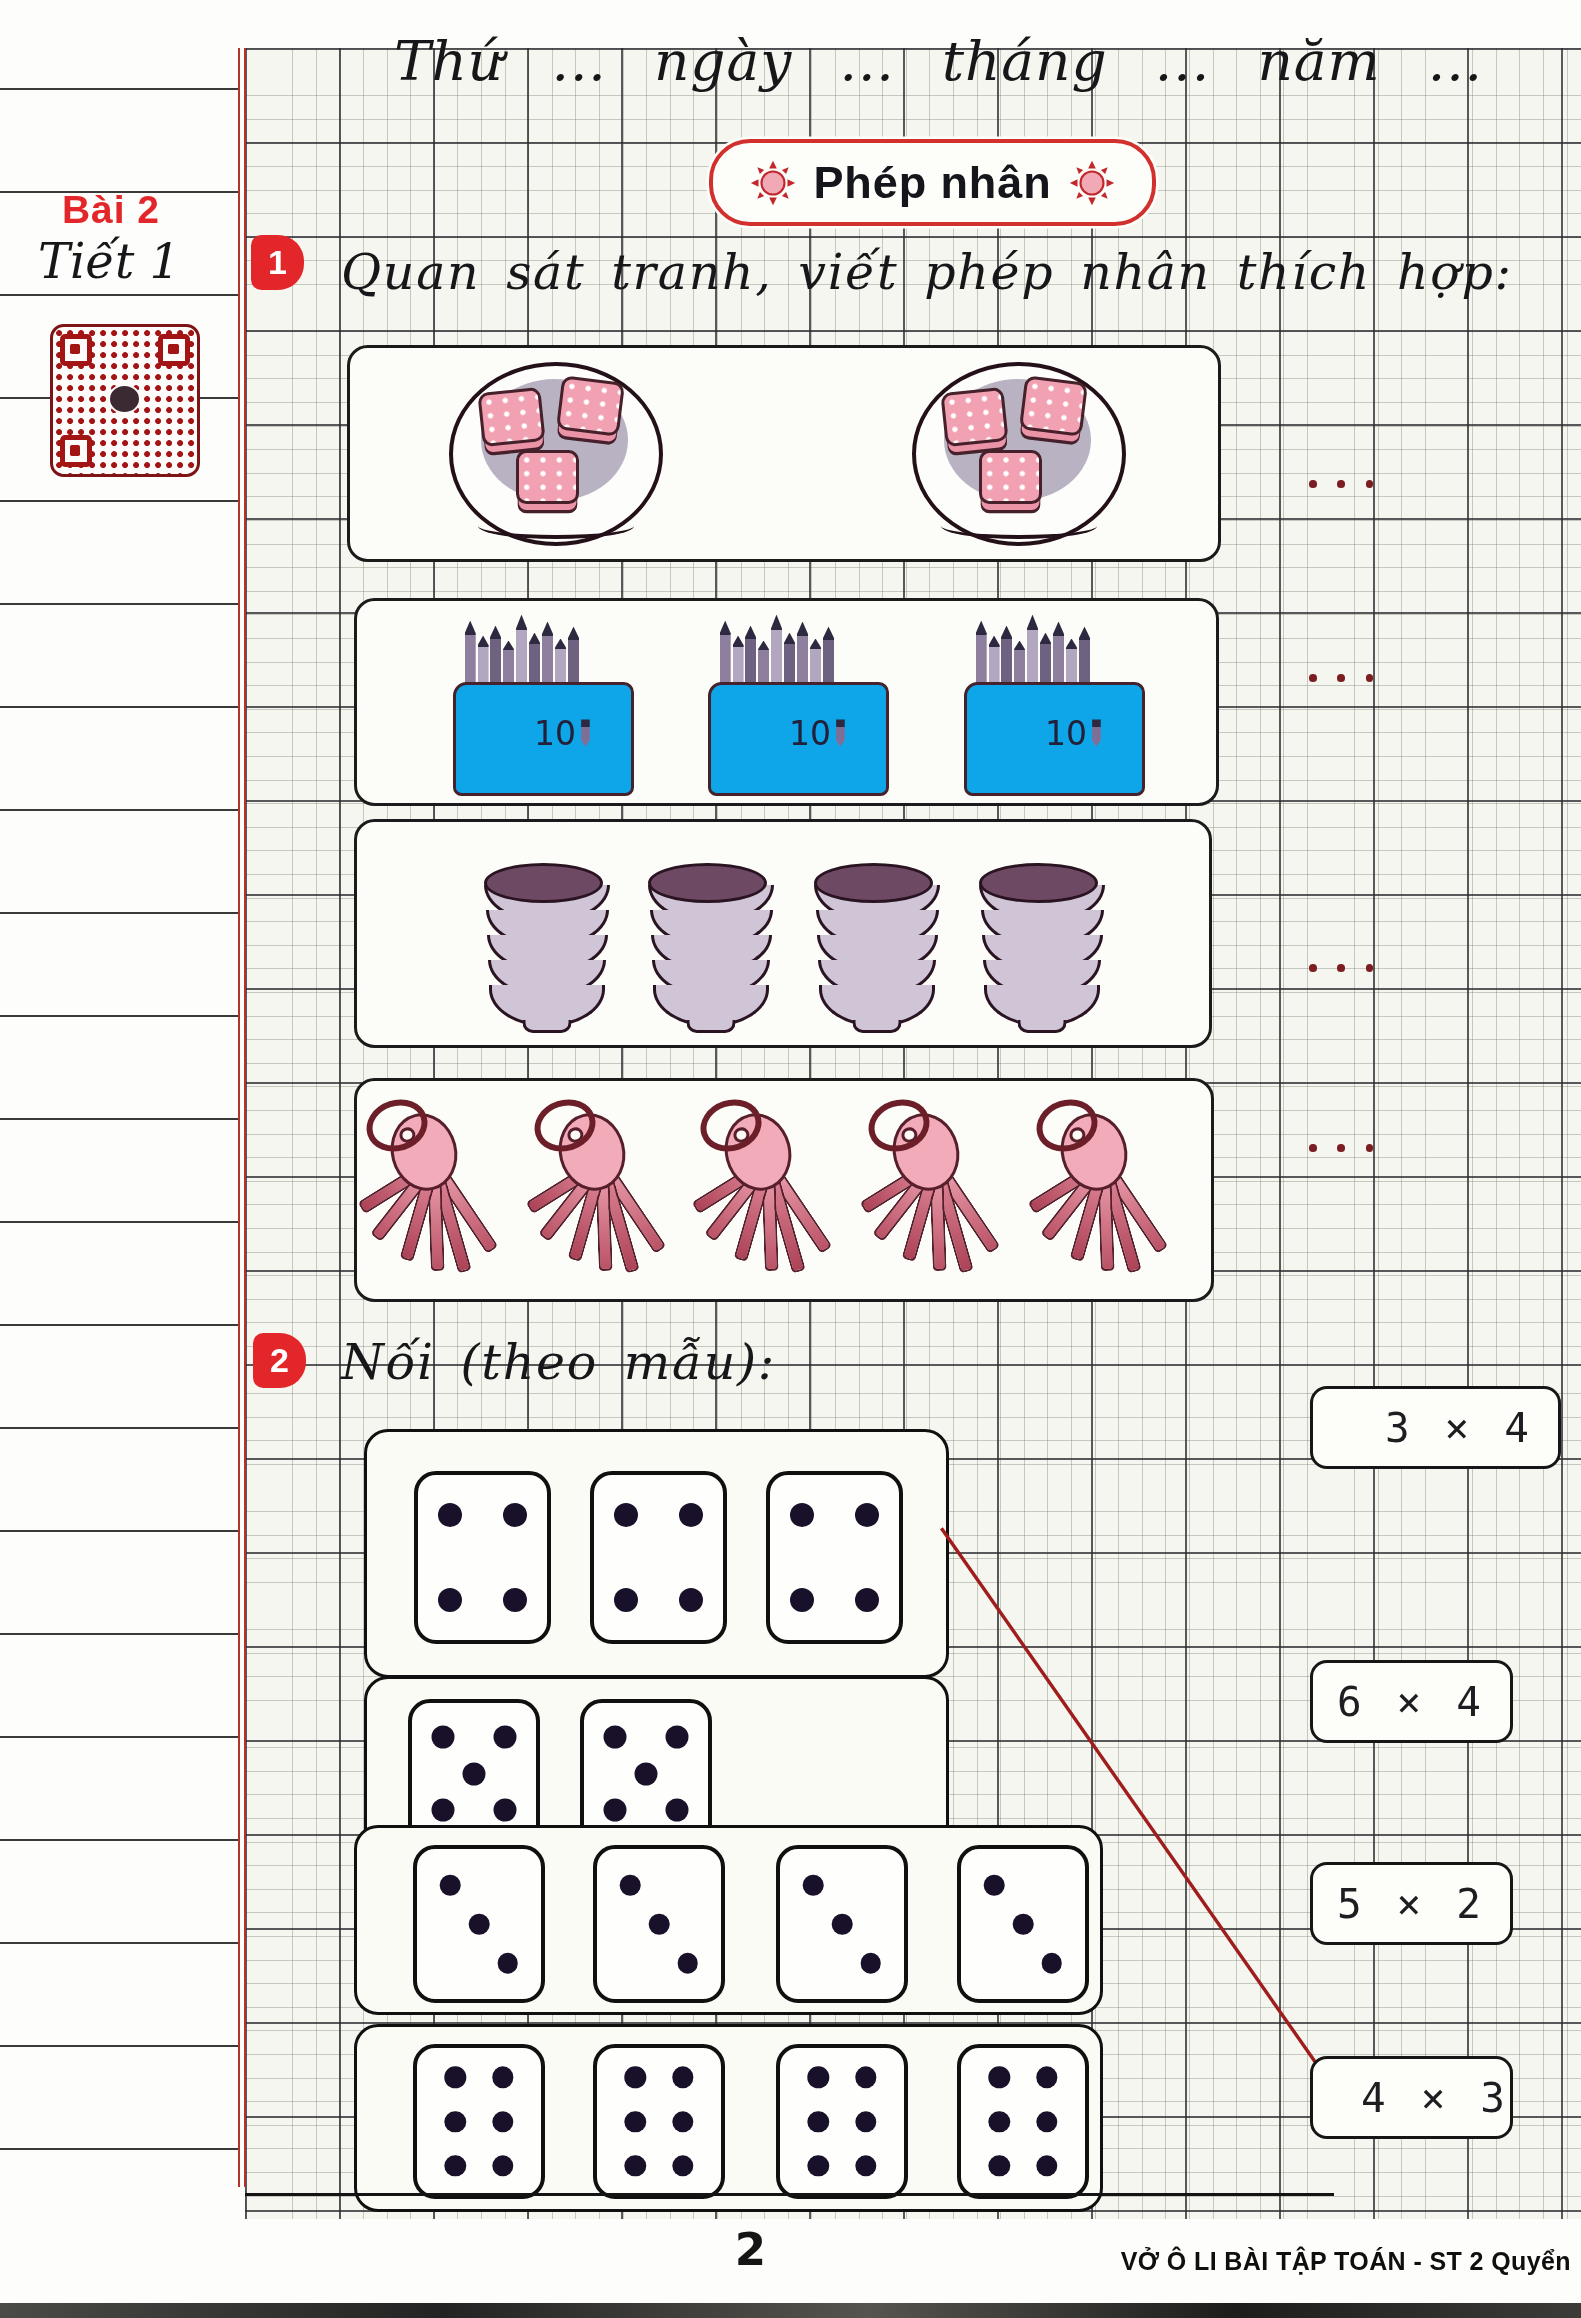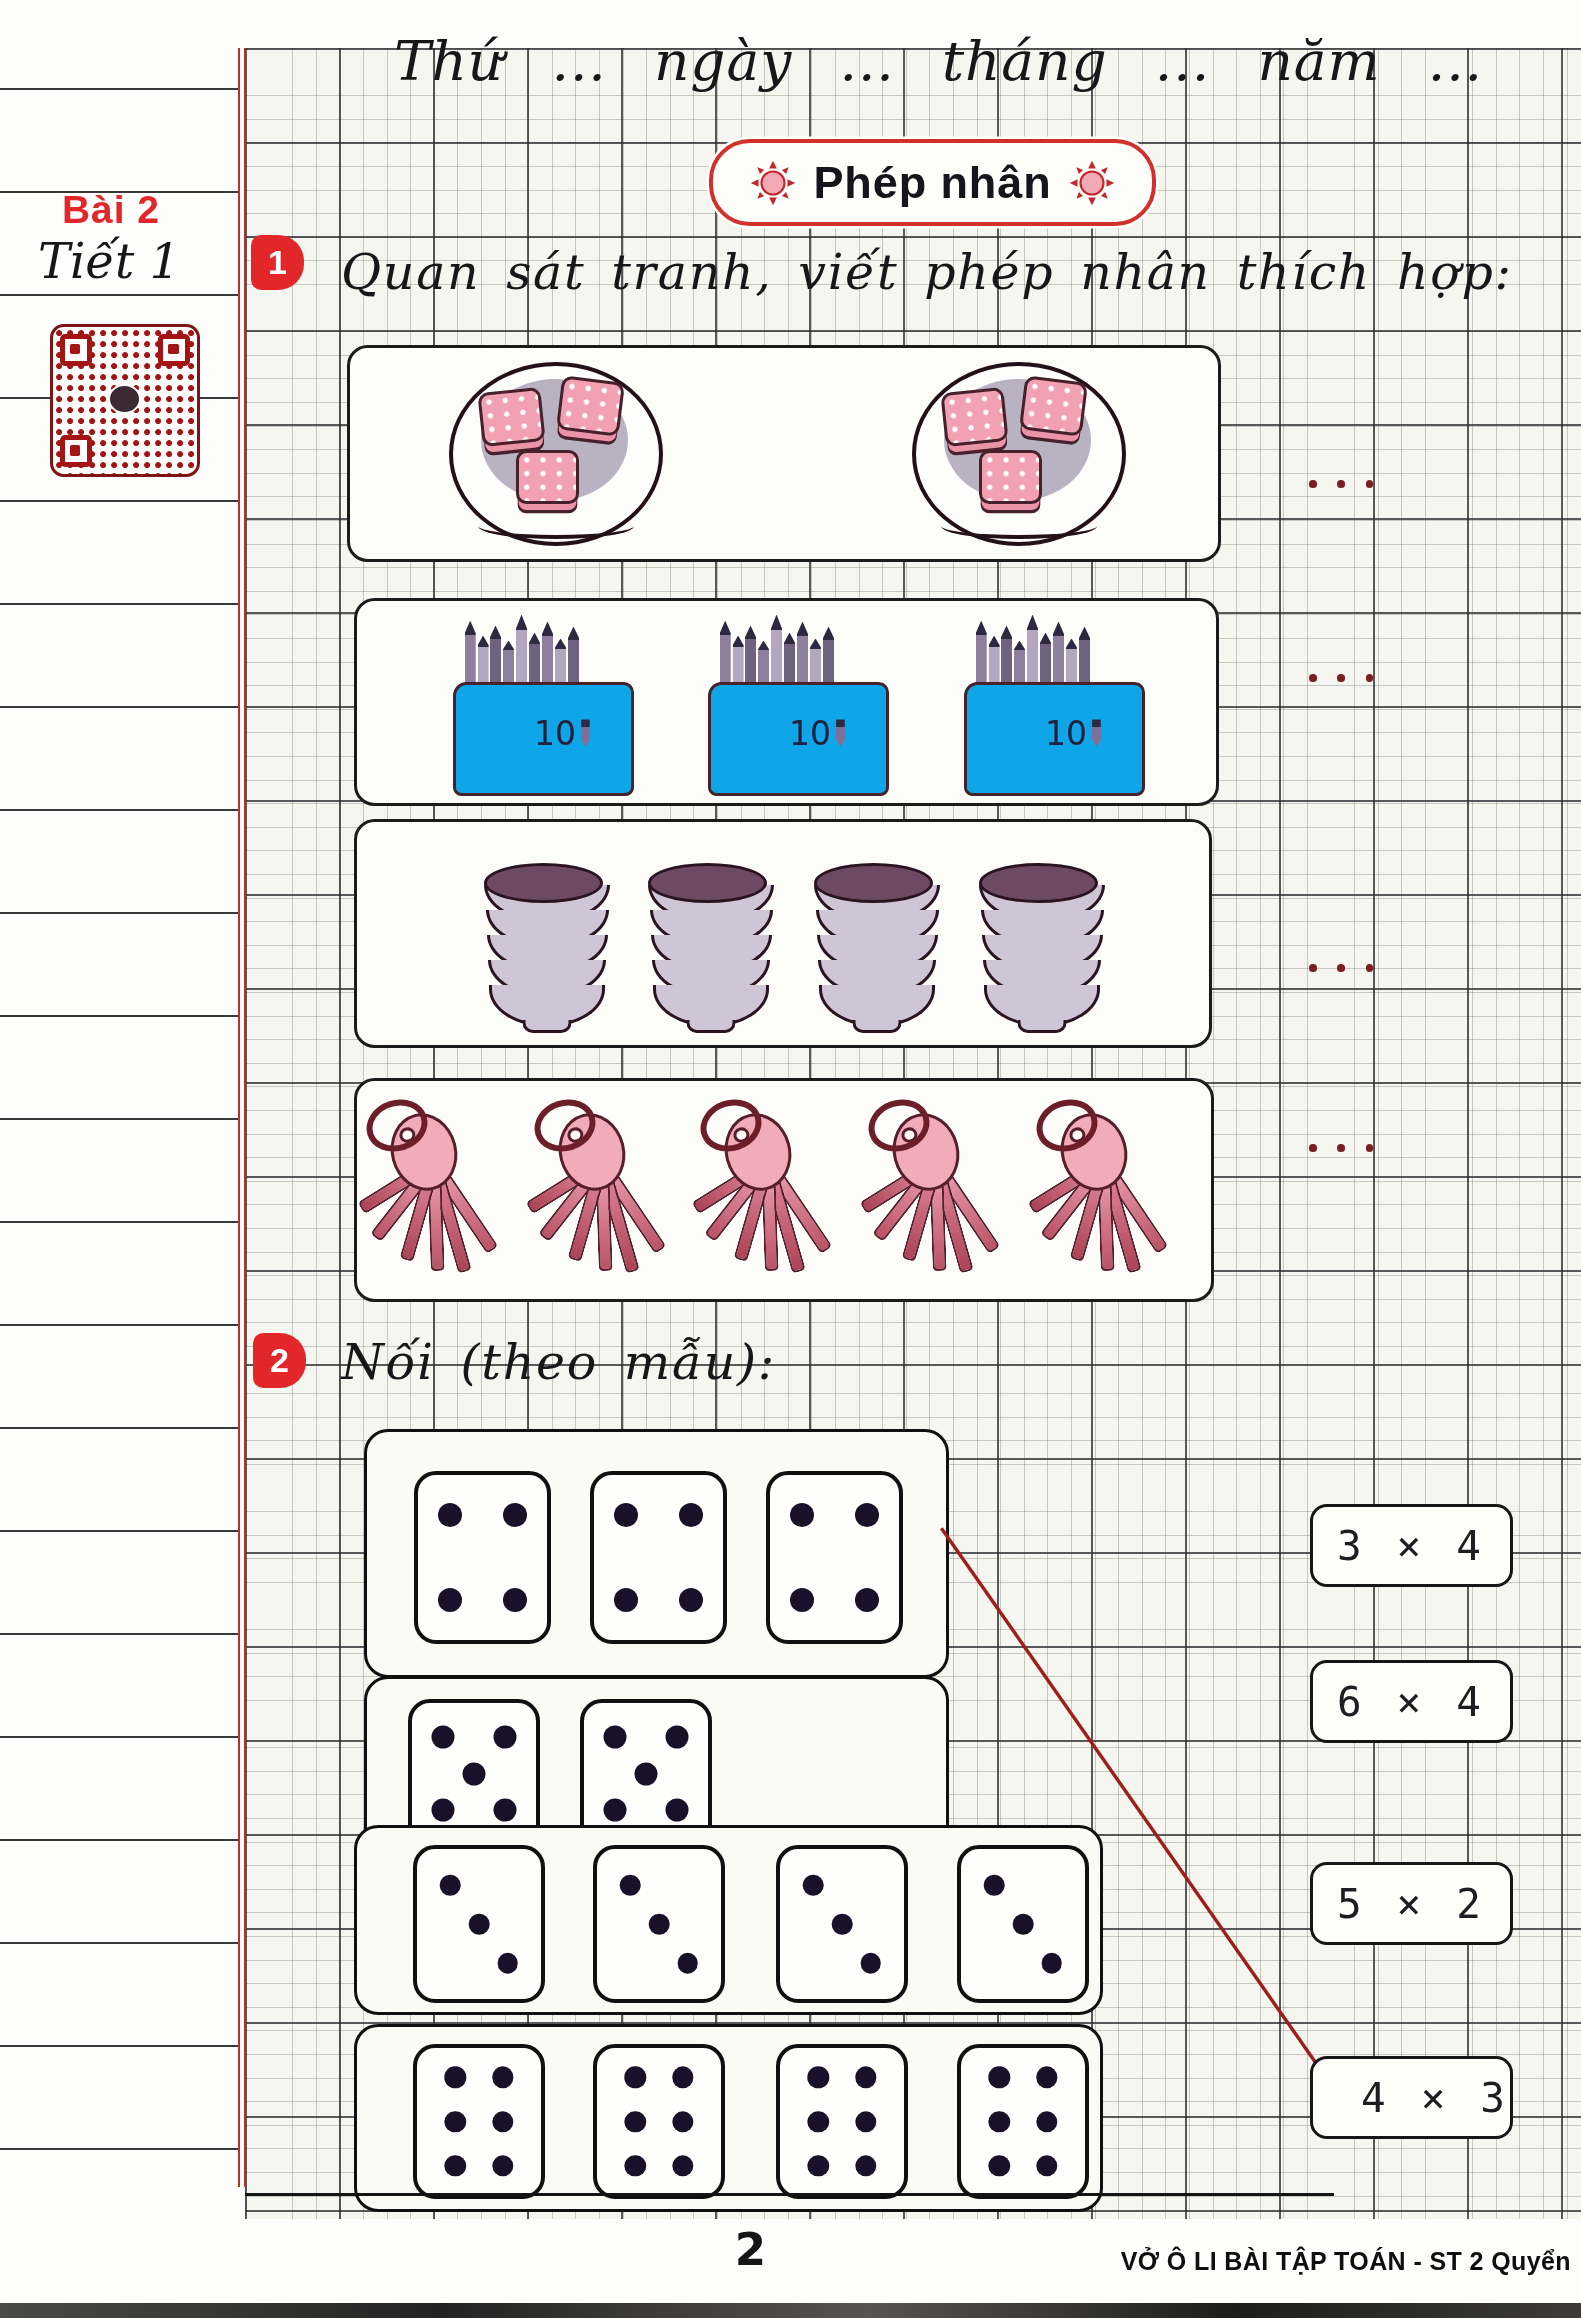--- a/index.html
+++ b/index.html
@@ -426,21 +426,21 @@
           <div class="pip" style="left: 31%; top: 20%; width: 21.4px; height: 21.4px;"></div>
           <div class="pip" style="left: 31%; top: 50%; width: 21.4px; height: 21.4px;"></div>
           <div class="pip" style="left: 31%; top: 80%; width: 21.4px; height: 21.4px;"></div>
           <div class="pip" style="left: 69%; top: 20%; width: 21.4px; height: 21.4px;"></div>
           <div class="pip" style="left: 69%; top: 50%; width: 21.4px; height: 21.4px;"></div>
           <div class="pip" style="left: 69%; top: 80%; width: 21.4px; height: 21.4px;"></div>
         </div>
       </div>
     </div>
   <div id="answerLayer">
-      <div class="ans-card" style="top: 1504px;">
+      <div class="ans-card" style="top: 1386px; padding-left: 48px;">
         <div class="t">3 × 4</div>
       </div>
       <div class="ans-card" style="top: 1660px;">
         <div class="t">6 × 4</div>
       </div>
       <div class="ans-card" style="top: 1862px;">
         <div class="t">5 × 2</div>
       </div>
       <div class="ans-card" style="top: 2056px; justify-content: flex-end;">
         <div class="t">4 × 3</div>

